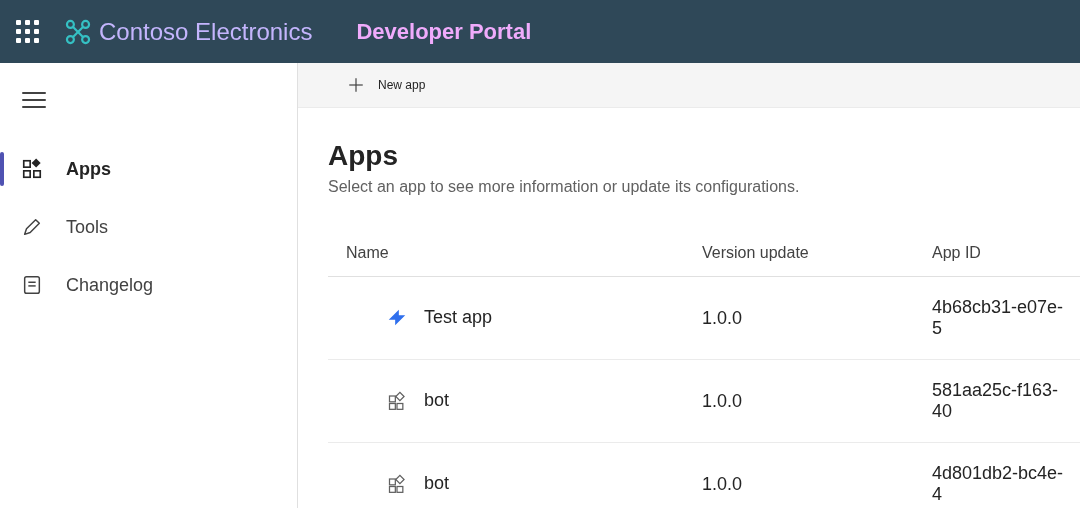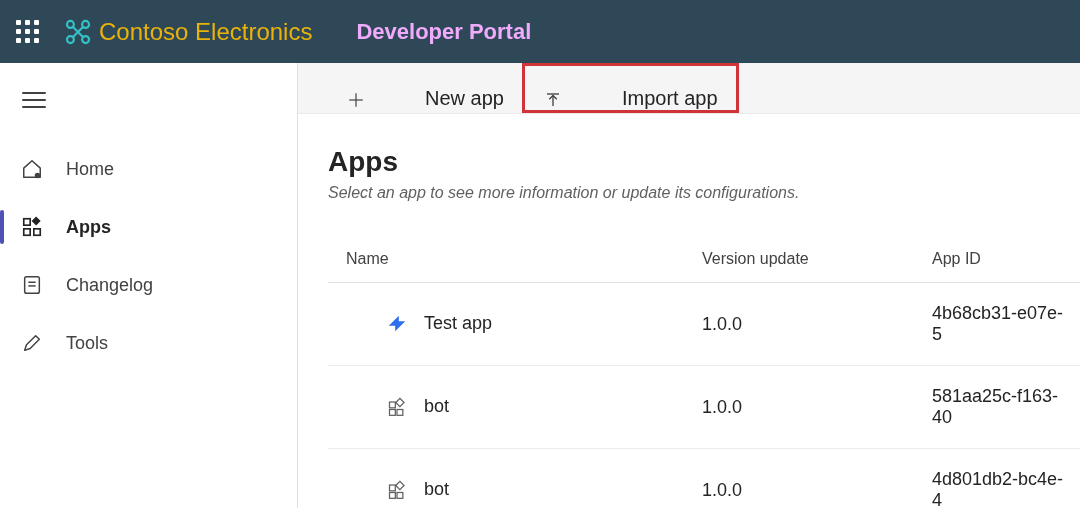--- a/index.html
+++ b/index.html
@@ -27,21 +27,21 @@
       gap: 4px;
       margin-right: 26px;
       cursor: pointer;
     }
     .waffle span { background: #fff; border-radius: 1px; }
     .brand {
       display: flex;
       align-items: center;
       font-size: 24px;
       font-weight: 400;
-      color: #eab308;
+      color: #c4b5fd;
     }
     .brand svg { margin-right: 8px; }
     .portal-label {
       font-size: 22px;
       font-weight: 600;
       margin-left: 44px;
       color: #f0abfc;
     }
     
     .layout {
@@ -98,28 +98,27 @@
       height: 60px;
       background: #f5f5f5;
       border-bottom: 1px solid #ebebeb;
       display: flex;
       align-items: center;
       padding-left: 30px;
     }
     .cmd-btn {
       height: 44px;
       display: flex;
-      align-items: flex-end;
+      align-items: center;
       padding: 0 18px;
-      font-size: 20px;
+      font-size: 12px;
       color: #242424;
       cursor: pointer;
       background: transparent;
       border: none;
-      gap: 47px;
     }
     .cmd-btn .icon-slot {
       margin-right: 12px;
       display: flex; align-items: center; justify-content: center;
       width: 20px; height: 20px;
     }
     .highlight-box {
       border: 3px solid #d13438;
       padding: 0;
     }
@@ -128,21 +127,20 @@
     }
     .page-title {
       font-size: 28px;
       font-weight: 700;
       margin-bottom: 6px;
     }
     .page-subtitle {
       font-size: 16px;
       color: #616161;
       margin-bottom: 38px;
-      font-style: italic;
     }
     table.apps {
       width: 100%;
       border-collapse: collapse;
     }
     table.apps th {
       text-align: left;
       font-weight: 400;
       font-size: 16px;
       color: #424242;
@@ -193,87 +191,66 @@
 
 <div class="layout">
 
   <div class="sidebar">
     <div class="hamburger">
       <div></div>
         <div></div>
         <div></div>
     </div>
 
-    <div class="nav-item">
-      <span class="icon-slot">
-        <svg width="22" height="22" viewBox="0 0 24 24" fill="none">
-          <path d="M3 11 L12 3 L21 11 V21 H3 Z" stroke="#424242" stroke-width="1.6" stroke-linejoin="round"></path>
-          <circle cx="18" cy="19" r="3" fill="#424242"></circle>
-        </svg>
-      </span>
-      <span>Home</span>
-    </div>
 
     <div class="nav-item active">
       <span class="icon-slot">
         <svg width="22" height="22" viewBox="0 0 24 24" fill="none">
           <rect x="3" y="3" width="7" height="7" stroke="#242424" stroke-width="1.8"></rect>
           <rect x="3" y="14" width="7" height="7" stroke="#242424" stroke-width="1.8"></rect>
           <rect x="14" y="14" width="7" height="7" stroke="#242424" stroke-width="1.8"></rect>
           <rect x="13" y="2" width="7" height="7" transform="rotate(45 16.5 5.5)" fill="#242424"></rect>
         </svg>
       </span>
       <span>Apps</span>
     </div>
 
     <div class="nav-item">
       <span class="icon-slot">
         <svg width="22" height="22" viewBox="0 0 24 24" fill="none">
+          <path d="M4 20 L6 14 L16 4 L20 8 L10 18 Z" stroke="#424242" stroke-width="1.6" stroke-linejoin="round"></path>
+        </svg>
+      </span>
+      <span>Tools</span>
+    </div>
+
+    <div class="nav-item">
+      <span class="icon-slot">
+        <svg width="22" height="22" viewBox="0 0 24 24" fill="none">
           <rect x="4" y="3" width="16" height="18" rx="2" stroke="#424242" stroke-width="1.6"></rect>
           <line x1="8" y1="9" x2="16" y2="9" stroke="#424242" stroke-width="1.6"></line>
           <line x1="8" y1="13" x2="16" y2="13" stroke="#424242" stroke-width="1.6"></line>
         </svg>
       </span>
       <span>Changelog</span>
-    </div>
-
-    <div class="nav-item">
-      <span class="icon-slot">
-        <svg width="22" height="22" viewBox="0 0 24 24" fill="none">
-          <path d="M4 20 L6 14 L16 4 L20 8 L10 18 Z" stroke="#424242" stroke-width="1.6" stroke-linejoin="round"></path>
-        </svg>
-      </span>
-      <span>Tools</span>
     </div>
   </div>
 
   <div class="main">
     <div class="command-bar">
       <button class="cmd-btn">
         <span class="icon-slot">
           <svg width="18" height="18" viewBox="0 0 24 24" fill="none">
             <line x1="12" y1="3" x2="12" y2="21" stroke="#424242" stroke-width="1.6"></line>
             <line x1="3" y1="12" x2="21" y2="12" stroke="#424242" stroke-width="1.6"></line>
           </svg>
         </span>
         <span>New app</span>
       </button>
 
-      <div class="highlight-box">
-        <button class="cmd-btn">
-          <span class="icon-slot">
-            <svg width="18" height="18" viewBox="0 0 24 24" fill="none">
-              <line x1="4" y1="4" x2="20" y2="4" stroke="#424242" stroke-width="1.8"></line>
-              <line x1="12" y1="20" x2="12" y2="6" stroke="#424242" stroke-width="1.8"></line>
-              <polyline points="7,11 12,6 17,11" stroke="#424242" stroke-width="1.8" fill="none"></polyline>
-            </svg>
-          </span>
-          <span>Import app</span>
-        </button>
-      </div>
     </div>
 
     <div class="content">
       <div class="page-title">Apps</div>
       <div class="page-subtitle">Select an app to see more information or update its configurations.</div>
 
       <table class="apps">
         <thead>
           <tr>
             <th>Name</th>

